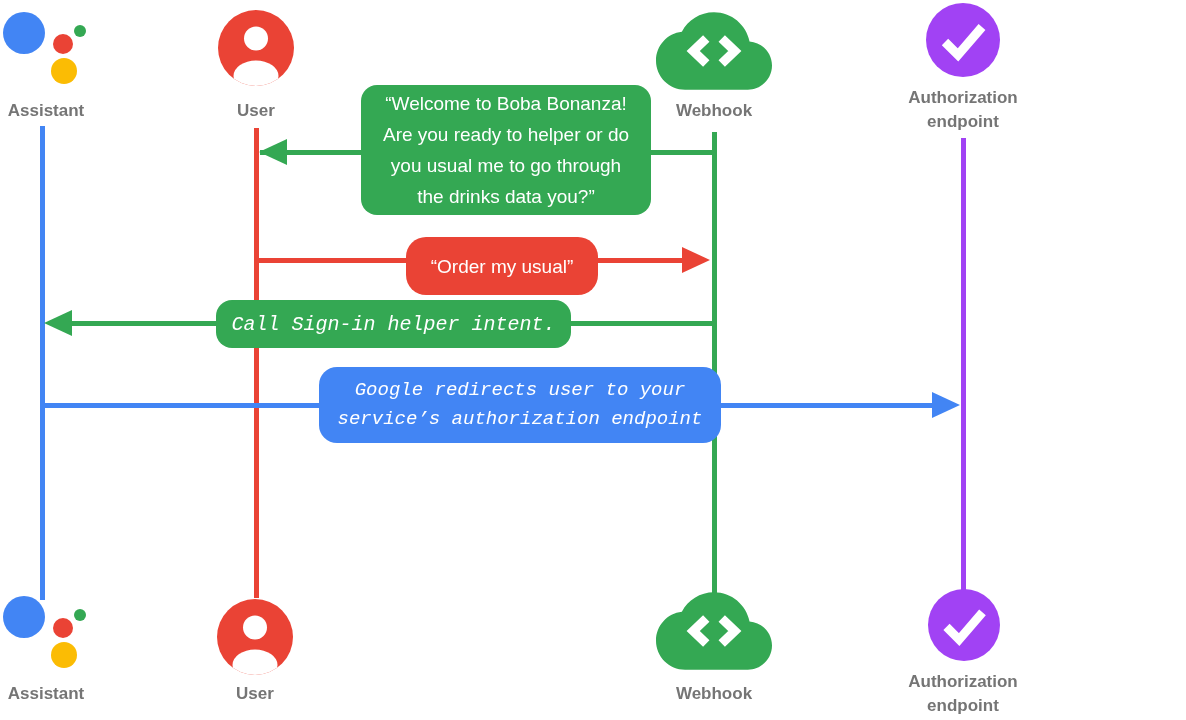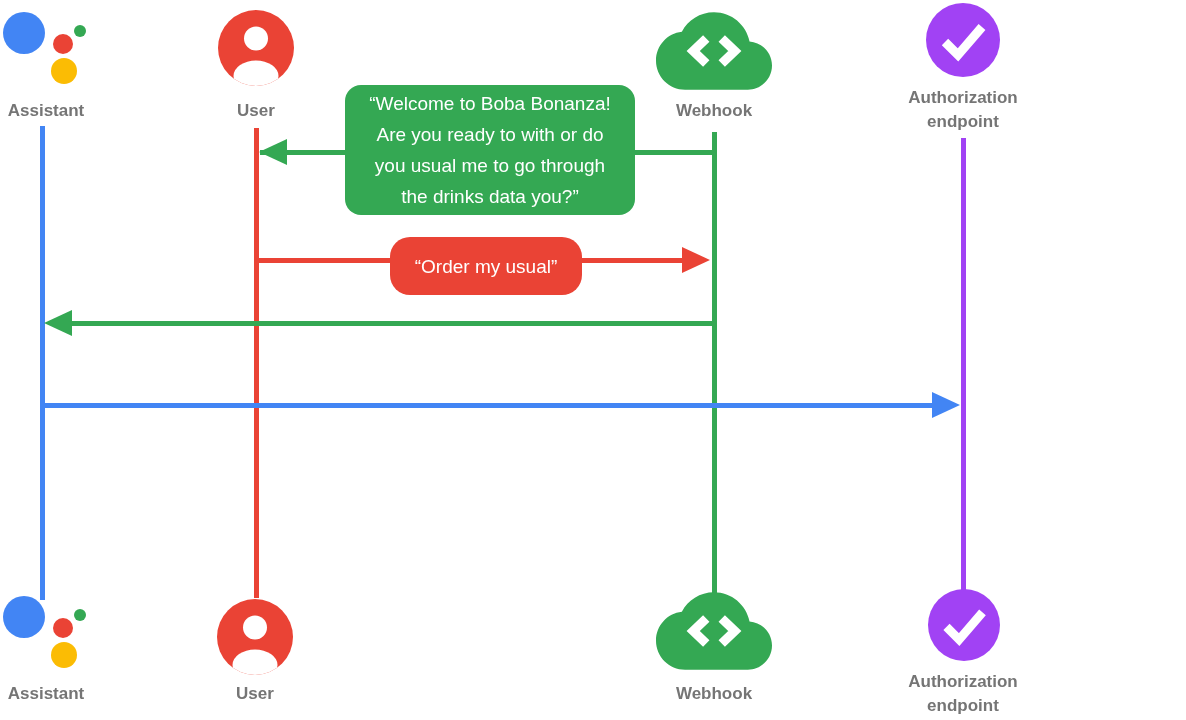--- a/index.html
+++ b/index.html
@@ -25,21 +25,21 @@
   .c-green{background:var(--green);}
   .c-red{background:var(--red);}
   .c-blue{background:var(--blue);}
   .tri-left.c-green{background:none; border-right-color:var(--green);}
   .tri-right.c-red{background:none; border-left-color:var(--red);}
   .tri-right.c-blue{background:none; border-left-color:var(--blue);}
   
   .msg-box{
     position:absolute; z-index:3; color:var(--text-white);
     display:flex; flex-direction:column; align-items:center; justify-content:center;
-    text-align:center; box-sizing:border-box;
+    text-align:center; box-sizing:border-box;margin-left:16px;
   }
   .sans-text{font-family:"Liberation Sans", sans-serif; font-size:19px; line-height:31px;}
   .mono-text{font-family:"Liberation Mono","DejaVu Sans Mono",monospace; font-style:italic; font-size:19px;}
   .box-welcome{left:345px; top:85px; width:290px; height:130px; border-radius:16px; background:var(--green);}
   .box-order{left:390px; top:237px; width:192px; height:58px; border-radius:20px; background:var(--red);}
   .box-signin{left:200px; top:300px; width:355px; height:48px; border-radius:16px; background:var(--green); font-size:20px;}
   .box-redirect{left:303px; top:367px; width:402px; height:76px; border-radius:18px; background:var(--blue); line-height:29px;}
   .box-note{left:742px; top:460px; width:441px; height:100px; border-radius:16px; background:var(--cyan); line-height:30px;}
   
   .actor-label{
@@ -71,30 +71,37 @@
   <div class="tri tri-right c-red" style="left:682px; top:247px;"></div>
 
   <div class="hline c-green" style="left:72px; top:321px; width:642px;"></div>
   <div class="tri tri-left c-green" style="left:44px; top:310px;"></div>
 
   <div class="hline c-blue" style="left:44px; top:403px; width:888px;"></div>
   <div class="tri tri-right c-blue" style="left:932px; top:392px;"></div>
 
   <div class="msg-box box-welcome sans-text">
     <div>“Welcome to Boba Bonanza!</div>
-    <div>Are you ready to with or do</div>
+    <div>Are you ready to helper or do</div>
     <div>you usual me to go through</div>
     <div>the drinks data you?”</div>
   </div>
 
   <div class="msg-box box-order sans-text">
     <div>“Order my usual”</div>
   </div>
 
+  <div class="msg-box box-signin mono-text">
+    <div>Call Sign-in helper intent.</div>
+  </div>
 
+  <div class="msg-box box-redirect mono-text">
+    <div>Google redirects user to your</div>
+    <div>service’s authorization endpoint</div>
+  </div>
 
 
   <div class="assistant-logo" style="left:2px; top:10px;">
     <div class="dot dot-blue"></div>
     <div class="dot dot-red"></div>
     <div class="dot dot-green"></div>
     <div class="dot dot-yellow"></div>
   </div>
   <div class="actor-label" style="left:0px; top:99px; width:92px;">Assistant</div>
 

